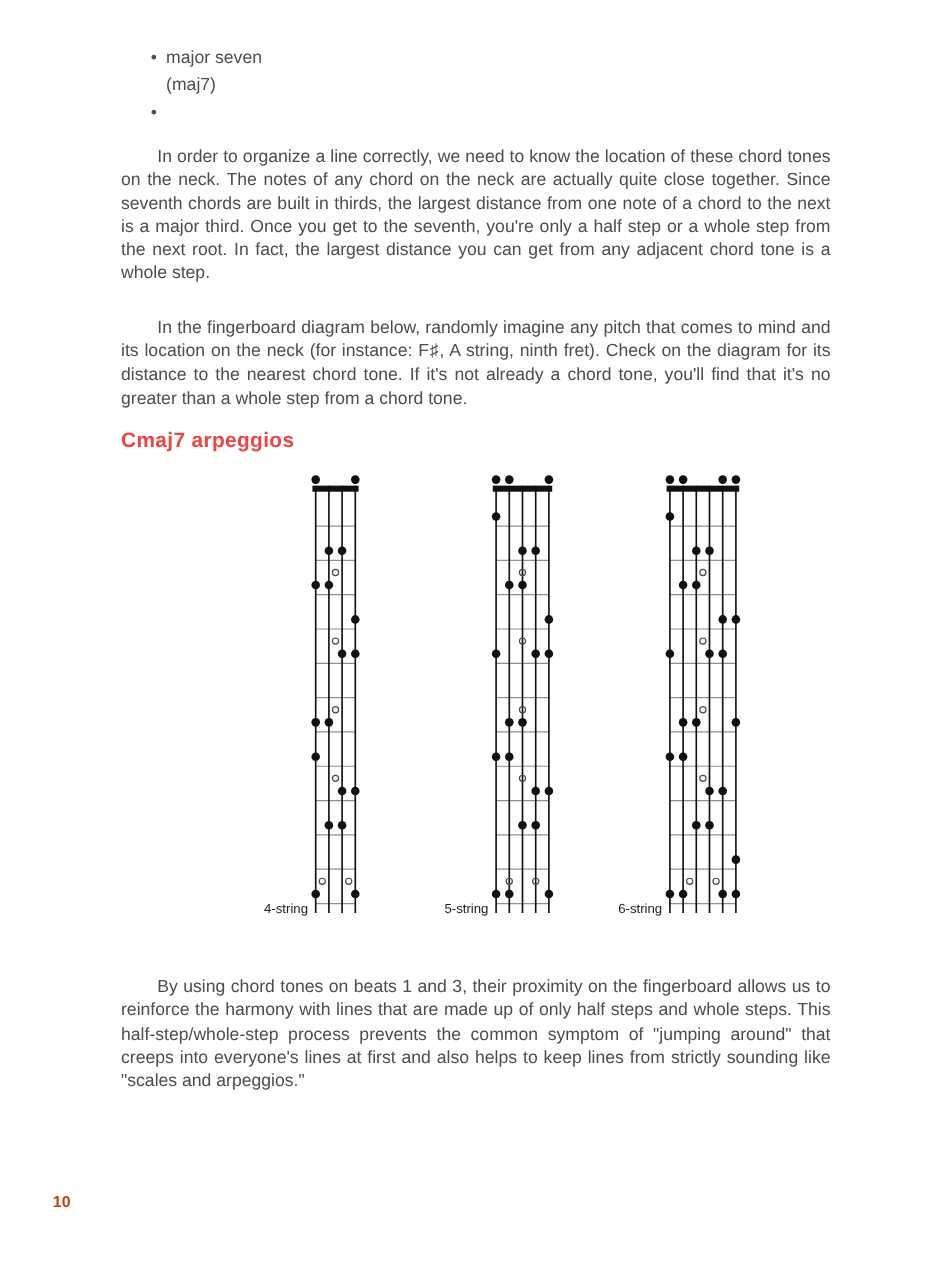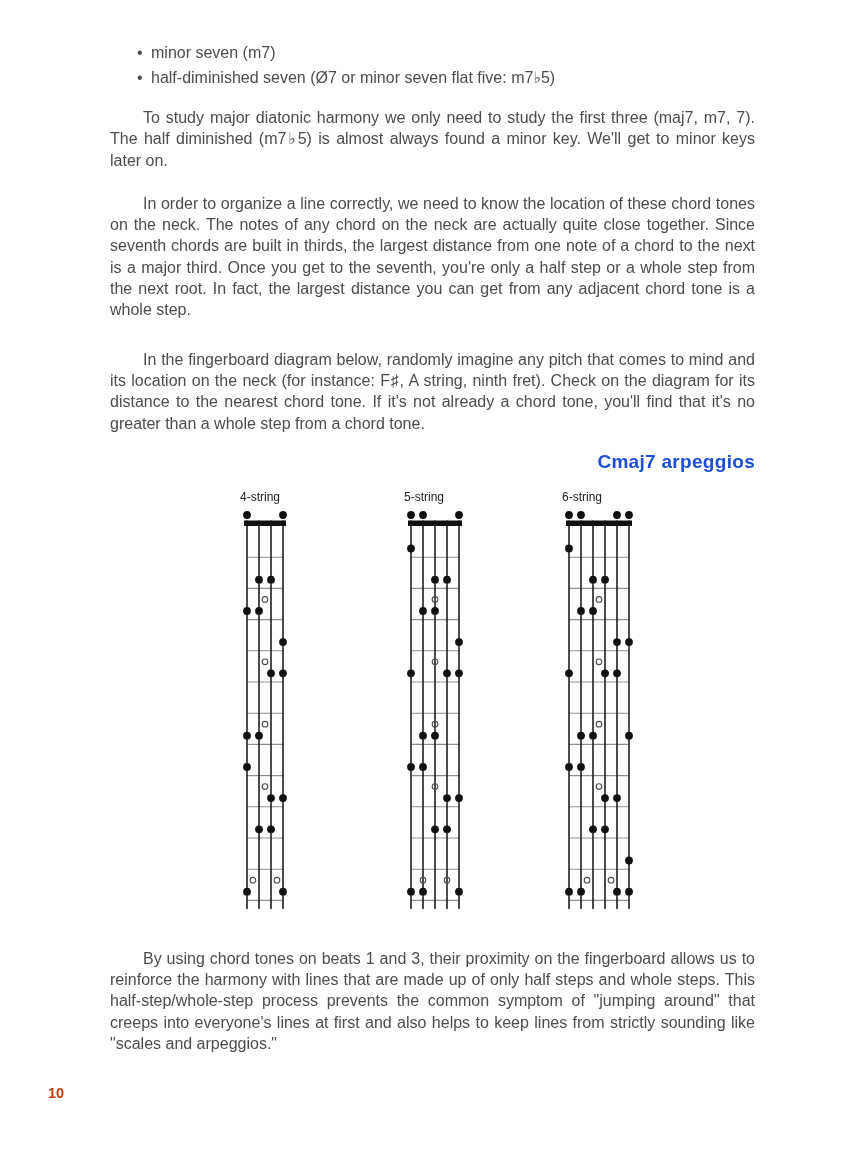--- a/index.html
+++ b/index.html
@@ -15,53 +15,51 @@
   }
   #p1{margin-bottom:28px;}
   #p2{margin-bottom:22px;}
   #p3{margin-bottom:28px;}
   .bullets{margin:0 0 17px 27px;font-size:16px;color:#4c4c4c;margin-bottom:17px;}
   .bullet-row{display:flex;line-height:25px;}
   .bullet{width:14px;}
   .col1{width:130px;}
   .col2{flex:1;}
   h2.heading{
-    font-size:19px;font-weight:bold;color:#1d4ed8;text-align:right;
+    font-size:19px;font-weight:bold;color:#ef4444;text-align:left;
     margin:16px 0 0 0;line-height:23px;letter-spacing:.3px;
   }
   .diagrams{position:relative;height:421px;margin-top:17px;}
-  .fb{position:absolute;top:0;display:flex;flex-direction:column;align-items:flex-start;}
+  .fb{position:absolute;top:0;display:flex;flex-direction:row;align-items:flex-end;}
   .fb-label{font-size:12px;line-height:15px;color:#1c1c1c;margin-bottom:3px;}
   #fb0{left:130px;}
   #fb1{left:294px;}
   #fb2{left:452px;}
   #p5{margin-top:37px;}
   .pagenum{
     position:absolute;left:48px;top:1085px;
     font-size:14.5px;font-weight:bold;color:#c2410c;
   }
 </style>
 </head>
 <body>
 
 <div class="content">
 
 
   <div class="bullets">
     <div class="bullet-row">
       <span class="bullet">•</span>
-      <span class="col2">minor seven (m7)</span>
+      <span class="col1">major seven (maj7)</span>
     </div>
     <div class="bullet-row">
       <span class="bullet">•</span>
-      <span class="col2">half-diminished seven (Ø7 or minor seven flat five: m7♭5)</span>
     </div>
   </div>
 
-  <p class="body" id="p2">To study major diatonic harmony we only need to study the first three (maj7, m7, 7). The half diminished (m7♭5) is almost always found a minor key. We'll get to minor keys later on.</p>
   <p class="body" id="p3">In order to organize a line correctly, we need to know the location of these chord tones on the neck. The notes of any chord on the neck are actually quite close together. Since seventh chords are built in thirds, the largest distance from one note of a chord to the next is a major third. Once you get to the seventh, you're only a half step or a whole step from the next root. In fact, the largest distance you can get from any adjacent chord tone is a whole step.</p>
   <p class="body" id="p4">In the fingerboard diagram below, randomly imagine any pitch that comes to mind and its location on the neck (for instance: F♯, A string, ninth fret). Check on the diagram for its distance to the nearest chord tone. If it's not already a chord tone, you'll find that it's no greater than a whole step from a chord tone.</p>
 
   <h2 class="heading">Cmaj7 arpeggios</h2>
 
   <div class="diagrams">
     <div class="fb" id="fb0">
       <div class="fb-label">4-string</div>
       <div class="fb-svg"><svg width="50" height="403" viewBox="0 0 50 403">
             <line x1="7" y1="49.2" x2="43" y2="49.2" stroke="#8f8f8f" stroke-width="1.1"></line>

